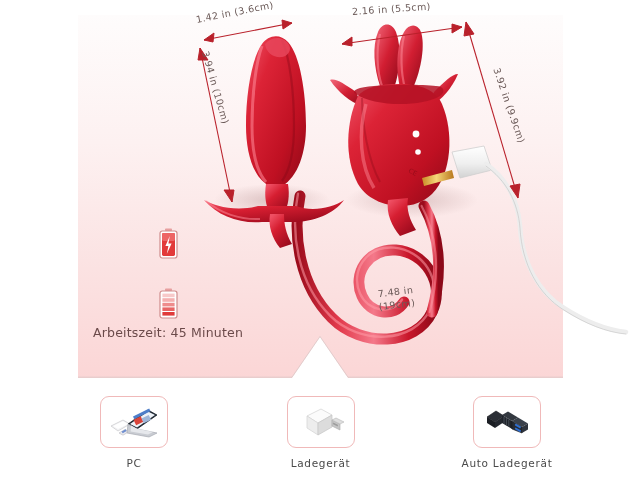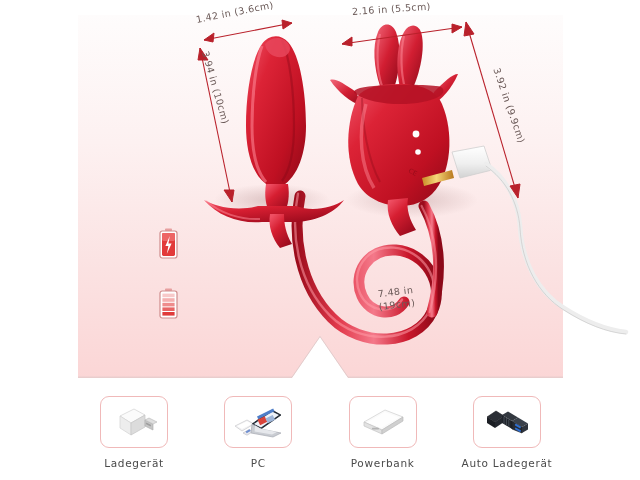--- a/index.html
+++ b/index.html
@@ -313,74 +313,63 @@
   <div class="spec-row" id="spec-work">
     <svg class="spec-icon" viewBox="0 0 21 32">
       <rect x="7" y="0.6" width="7" height="2.4" rx="0.8" fill="#e7a0a0"></rect>
       <rect x="2" y="3" width="17" height="27" rx="2.2" fill="#ffffff" stroke="#cf8d8d" stroke-width="1.2"></rect>
       <rect x="4.4" y="5.6" width="12.2" height="3.6" fill="#f7c9c9"></rect>
       <rect x="4.4" y="10.2" width="12.2" height="3.6" fill="#f4b0b0"></rect>
       <rect x="4.4" y="14.8" width="12.2" height="3.6" fill="#ee8c8c"></rect>
       <rect x="4.4" y="19.4" width="12.2" height="3.6" fill="#e86565"></rect>
       <rect x="4.4" y="24" width="12.2" height="3.6" fill="#e03a3a"></rect>
     </svg>
+    <span class="spec-text">Arbeitszeit: 45 Minuten</span>
   </div>
 
   <div id="accessory-strip">
+
+    <div class="accessory-item">
+      <div class="accessory-card">
+        <svg width="52" height="38" viewBox="0 0 52 38">
+
+          <polygon points="3,23 15,17 22,21 10,28" fill="#f2f2f4" stroke="#c8c8cc" stroke-width="0.7"></polygon>
+          <polygon points="5,23 15,18.2 20,20.9 10,26" fill="#ffffff"></polygon>
+
+          <polygon points="11,30 17,26.5 21,28.6 15,32.2" fill="#e9e9ee" stroke="#b9b9c0" stroke-width="0.6"></polygon>
+          <rect x="13.6" y="28.4" width="4.6" height="2.2" fill="#6f8fd0" transform="rotate(-29 13.6 28.4)"></rect>
+
+          <polygon points="20,21 40,7 49,12 29,26" fill="#1d2733" stroke="#0f1720" stroke-width="0.7"></polygon>
+          <polygon points="22,21 40,8.6 47,12 29,24.4" fill="#eef2f8"></polygon>
+          <rect x="25" y="13.5" width="18" height="3" fill="#4e7ec9" transform="rotate(-26 25 13.5)"></rect>
+          <rect x="25.5" y="16.8" width="8" height="6" fill="#d9443b" transform="rotate(-26 25.5 16.8)"></rect>
+          <rect x="33.5" y="15.4" width="8" height="5.4" fill="#9fb6d8" transform="rotate(-26 33.5 15.4)"></rect>
+
+          <polygon points="20,21 29,26 49,30 41,34 19,30" fill="#c9ccd2" stroke="#a7abb3" stroke-width="0.7"></polygon>
+          <polygon points="23,22.4 29,25.8 45,29 40,31.6 22.6,28.4" fill="#e6e8ec"></polygon>
+        </svg>
+      </div>
+      <div class="accessory-label">PC</div>
+    </div>
 
     <div class="accessory-item">
       <div class="accessory-card">
         <svg width="46" height="38" viewBox="0 0 46 38">
           <polygon points="9,13 23,6 34,12 20,20" fill="#fbfbfb" stroke="#d2d2d2" stroke-width="0.7"></polygon>
           <polygon points="9,13 20,20 20,32 9,25" fill="#ededed" stroke="#d2d2d2" stroke-width="0.7"></polygon>
           <polygon points="20,20 34,12 34,24 20,32" fill="#dcdcdc" stroke="#c6c6c6" stroke-width="0.7"></polygon>
 
           <polygon points="34,17 42,21 42,27 34,23" fill="#c6c6c6" stroke="#a9a9a9" stroke-width="0.6"></polygon>
           <polygon points="34,17 38,15 46,19 42,21" fill="#dfdfdf" stroke="#b6b6b6" stroke-width="0.6"></polygon>
           <rect x="35.4" y="19.6" width="5.4" height="1.5" fill="#9e9e9e" transform="rotate(27 35.4 19.6)"></rect>
         </svg>
       </div>
       <div class="accessory-label">Ladegerät</div>
     </div>
 
-    <div class="accessory-item">
-      <div class="accessory-card">
-        <svg width="52" height="38" viewBox="0 0 52 38">
-
-          <polygon points="3,23 15,17 22,21 10,28" fill="#f2f2f4" stroke="#c8c8cc" stroke-width="0.7"></polygon>
-          <polygon points="5,23 15,18.2 20,20.9 10,26" fill="#ffffff"></polygon>
-
-          <polygon points="11,30 17,26.5 21,28.6 15,32.2" fill="#e9e9ee" stroke="#b9b9c0" stroke-width="0.6"></polygon>
-          <rect x="13.6" y="28.4" width="4.6" height="2.2" fill="#6f8fd0" transform="rotate(-29 13.6 28.4)"></rect>
-
-          <polygon points="20,21 40,7 49,12 29,26" fill="#1d2733" stroke="#0f1720" stroke-width="0.7"></polygon>
-          <polygon points="22,21 40,8.6 47,12 29,24.4" fill="#eef2f8"></polygon>
-          <rect x="25" y="13.5" width="18" height="3" fill="#4e7ec9" transform="rotate(-26 25 13.5)"></rect>
-          <rect x="25.5" y="16.8" width="8" height="6" fill="#d9443b" transform="rotate(-26 25.5 16.8)"></rect>
-          <rect x="33.5" y="15.4" width="8" height="5.4" fill="#9fb6d8" transform="rotate(-26 33.5 15.4)"></rect>
-
-          <polygon points="20,21 29,26 49,30 41,34 19,30" fill="#c9ccd2" stroke="#a7abb3" stroke-width="0.7"></polygon>
-          <polygon points="23,22.4 29,25.8 45,29 40,31.6 22.6,28.4" fill="#e6e8ec"></polygon>
-        </svg>
-      </div>
-      <div class="accessory-label">PC</div>
-    </div>
-
-    <div class="accessory-item">
-      <div class="accessory-card">
-        <svg width="50" height="36" viewBox="0 0 50 36">
-          <polygon points="6,18 27,6 45,13 24,26" fill="#fafafa" stroke="#cfcfcf" stroke-width="0.7"></polygon>
-          <polygon points="6,18 24,26 24,30 6,22" fill="#e2e2e2" stroke="#c4c4c4" stroke-width="0.7"></polygon>
-          <polygon points="24,26 45,13 45,17 24,30" fill="#d0d0d0" stroke="#bcbcbc" stroke-width="0.7"></polygon>
-          <polygon points="9,18.4 27,8 41,13.4 23,24" fill="#ffffff" opacity="0.75"></polygon>
-          <rect x="14" y="23.8" width="7" height="1.6" rx="0.6" fill="#b4b4b4"></rect>
-        </svg>
-      </div>
-      <div class="accessory-label">Powerbank</div>
-    </div>
 
     <div class="accessory-item">
       <div class="accessory-card">
         <svg width="50" height="38" viewBox="0 0 50 38">
 
           <polygon points="5,14 14,8 22,13 13,19" fill="#2b2f36" stroke="#15181d" stroke-width="0.6"></polygon>
           <polygon points="5,14 13,19 13,25 5,20" fill="#1b1e23"></polygon>
           <polygon points="13,19 22,13 22,19 13,25" fill="#23272e"></polygon>
 
           <polygon points="20,12 30,18 30,26 20,20" fill="#1f232a"></polygon>

